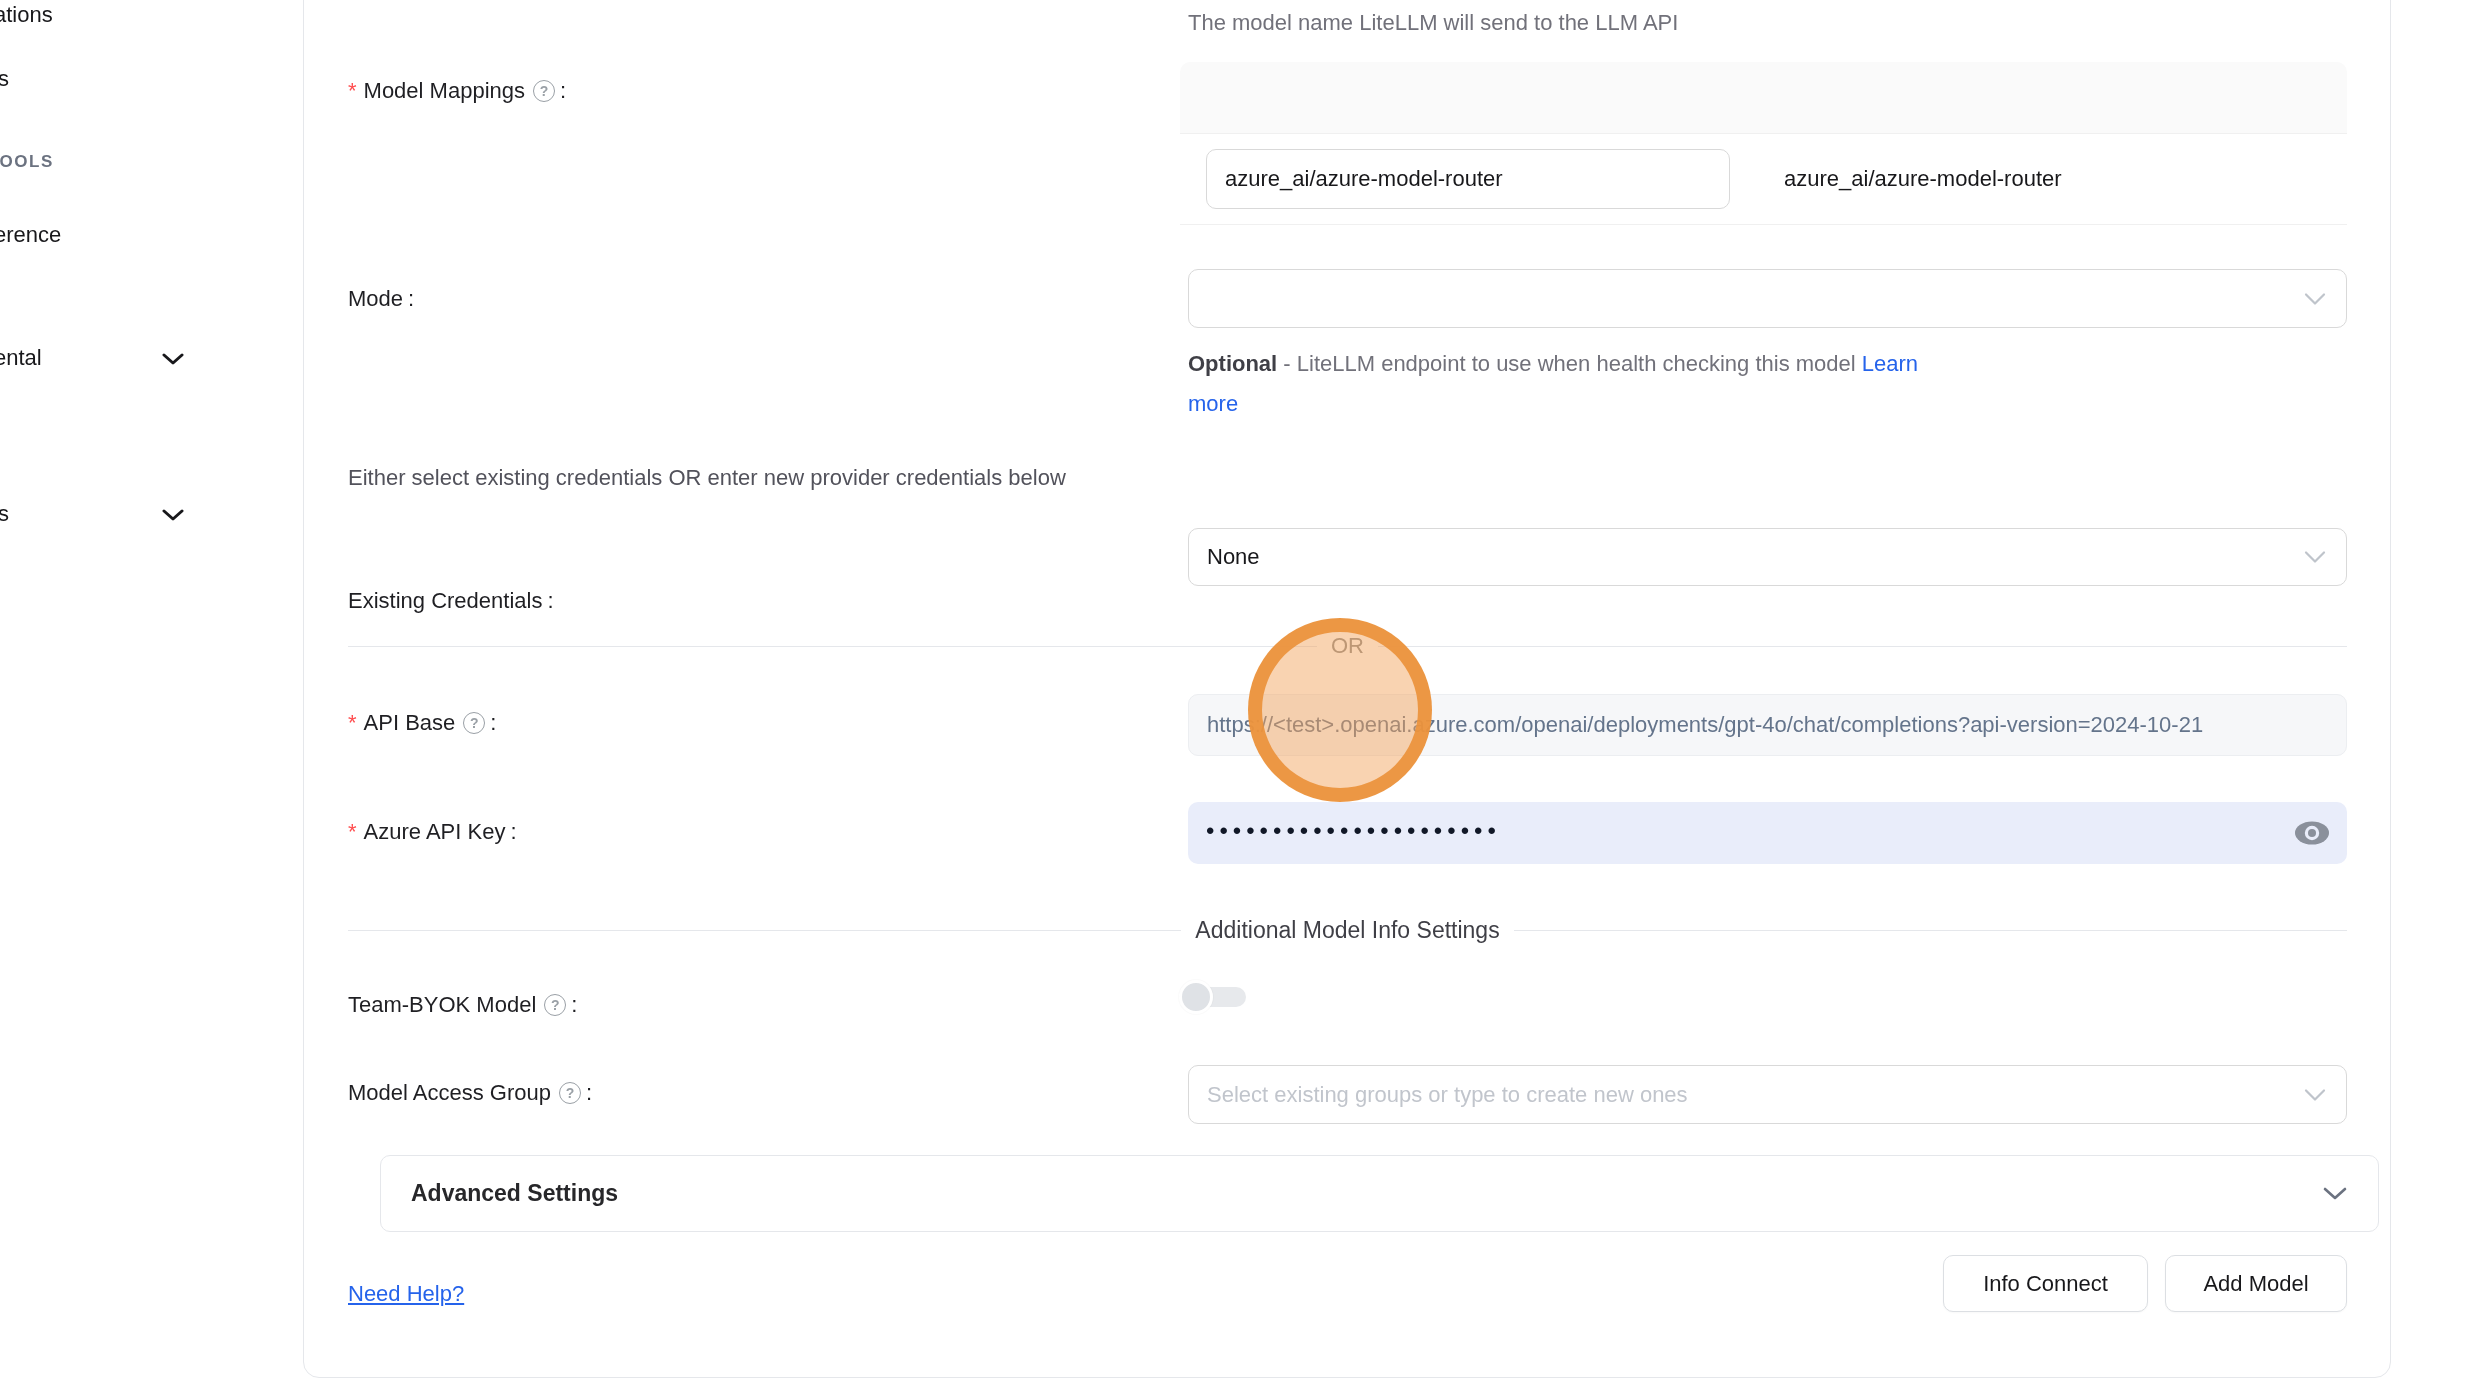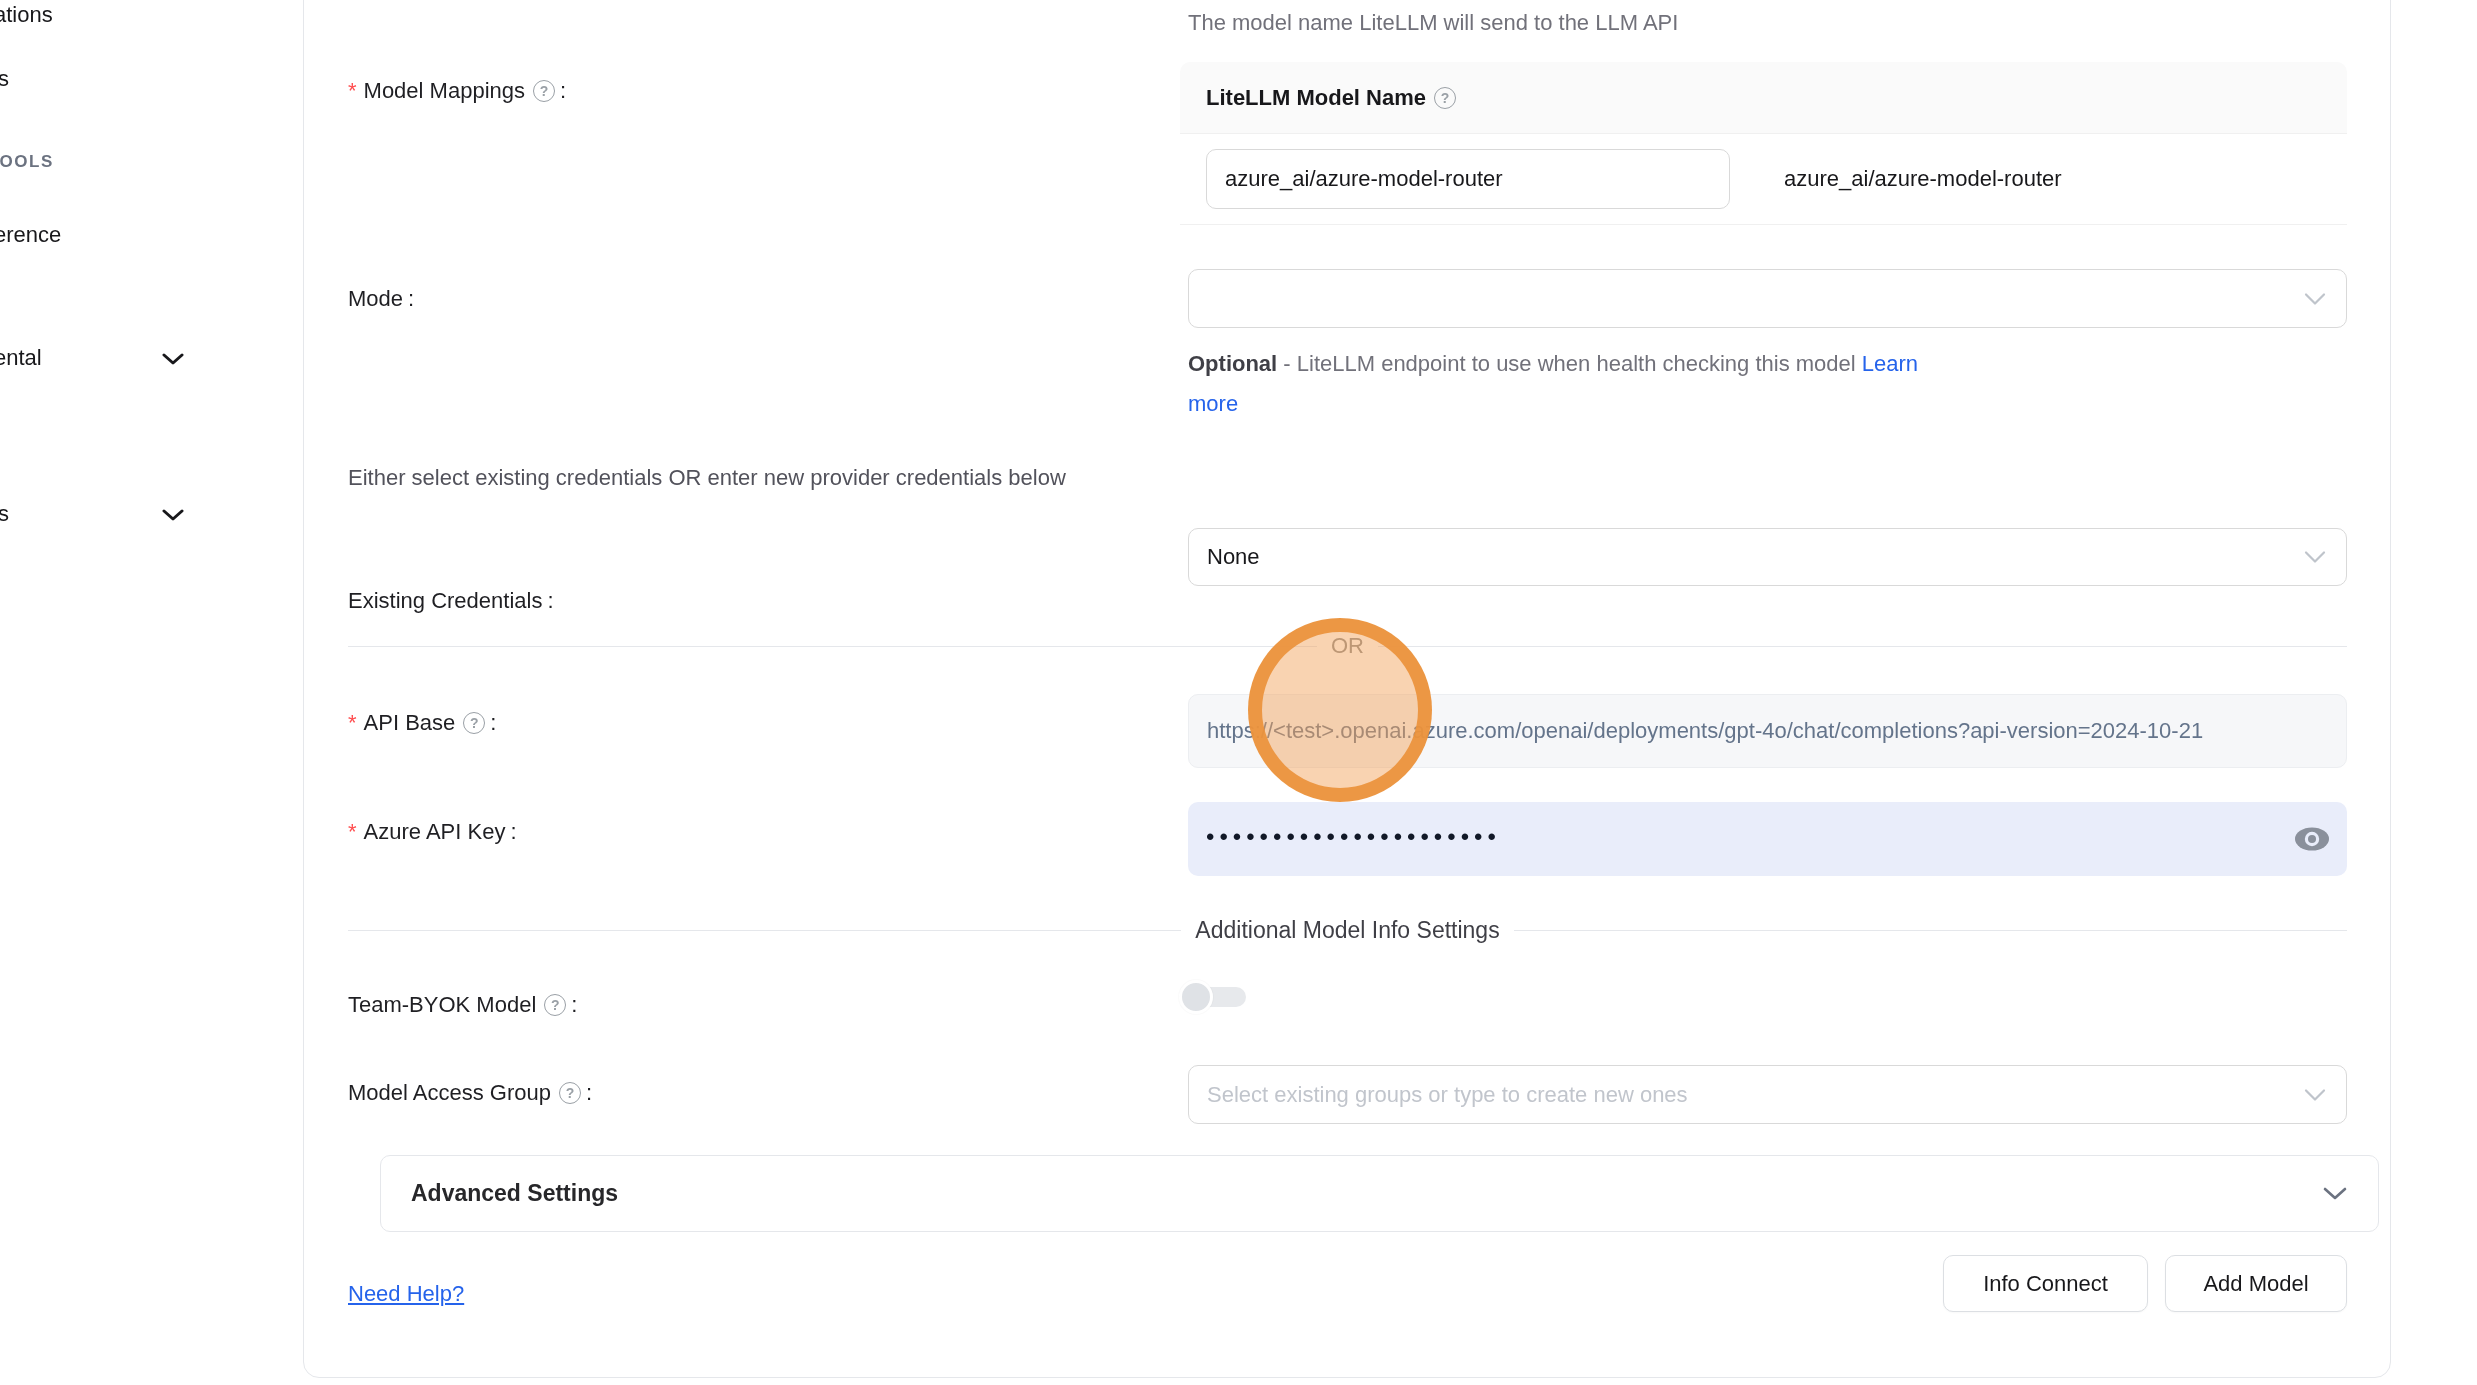--- a/index.html
+++ b/index.html
@@ -36,21 +36,21 @@
               font-size:22px; color:#18181b; padding:0 18px; outline:none; background:#fff;
               font-family:"Liberation Sans","DejaVu Sans",sans-serif; }
   .mm-val { margin-left:54px; font-size:22px; color:#18181b; }
 
   
   .select { position:absolute; left:1188px; width:1159px; height:59px; background:#fff;
             border:1px solid #d9d9d9; border-radius:10px; display:flex; align-items:center;
             padding:0 52px 0 18px; font-size:22px; color:#18181b; }
   .select .chev { position:absolute; right:20px; top:50%; transform:translateY(-50%); }
   .placeholder { color:#c1c5cc; }
-  .ro-input { position:absolute; left:1188px; width:1159px; height:74px; border-radius:10px;
+  .ro-input { position:absolute; left:1188px; width:1159px; height:62px; border-radius:10px;
               display:flex; align-items:center; padding:0 40px 0 18px; font-size:22px; white-space:nowrap; overflow:hidden; }
   .apibase { background:#f6f7f9; border:1px solid #eceef1; color:#64748b; }
   .apikey  { background:#e9edfa; color:#111827; }
   .dots { font-size:24px; letter-spacing:5px; line-height:1; transform:translateY(-2px); }
   .eye { position:absolute; right:16px; top:50%; transform:translateY(-50%); }
 
   
   .tdiv { position:absolute; left:348px; width:1999px; display:flex; align-items:center; height:32px; }
   .tdiv .line { flex:1; height:1px; background:#e5e7eb; }
   .tdiv .txt { padding:8px 14px; white-space:nowrap; }
@@ -105,24 +105,20 @@
 
 <div class="label" style="left:348px; top:78px;">
   <span class="req">*</span>
   <span>Model Mappings</span>
   <span class="qicon"></span>
   <span class="colon">:</span>
 </div>
 
 <div class="mm-table">
   <div class="mm-head">
-    <div class="mm-th mm-th2">
-      <span>LiteLLM Model Name</span>
-      <span class="qicon"></span>
-    </div>
   </div>
   <div class="mm-body">
     <input class="mm-input" value="azure_ai/azure-model-router" style="">
     <div class="mm-val">azure_ai/azure-model-router</div>
   </div>
 </div>
 
 <div class="label" style="left:348px; top:286px;">
   <span>Mode</span>
   <span class="colon">:</span>

